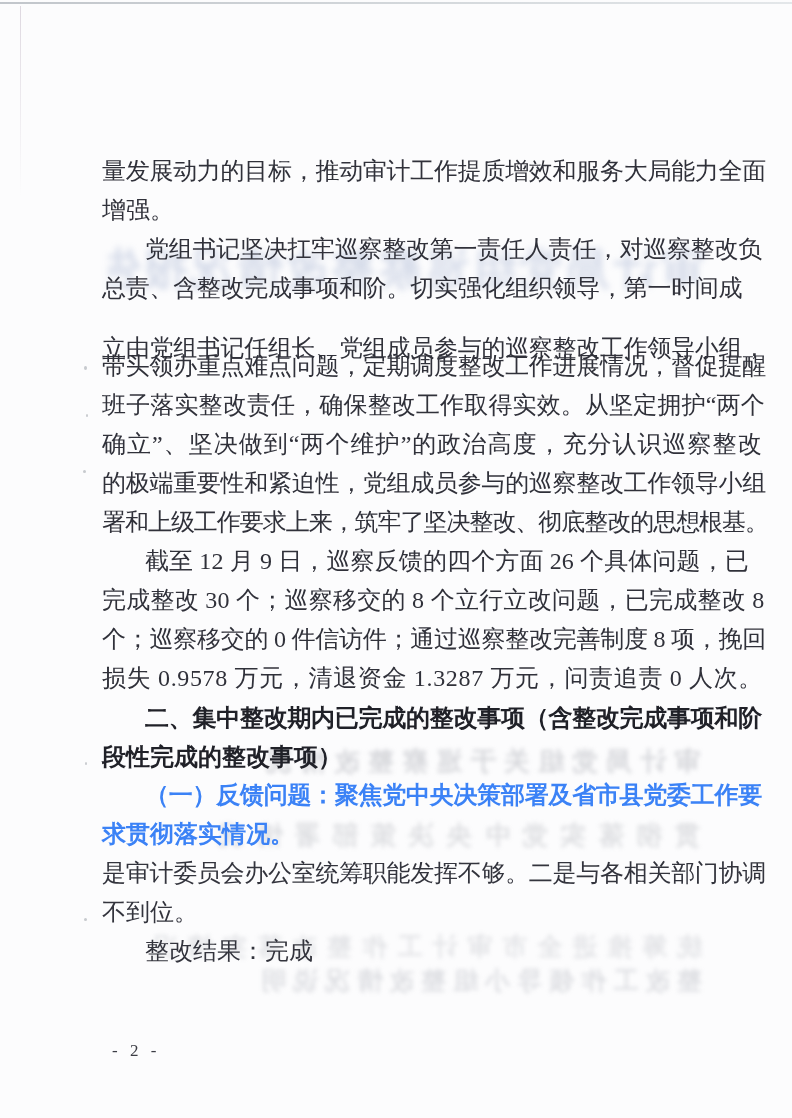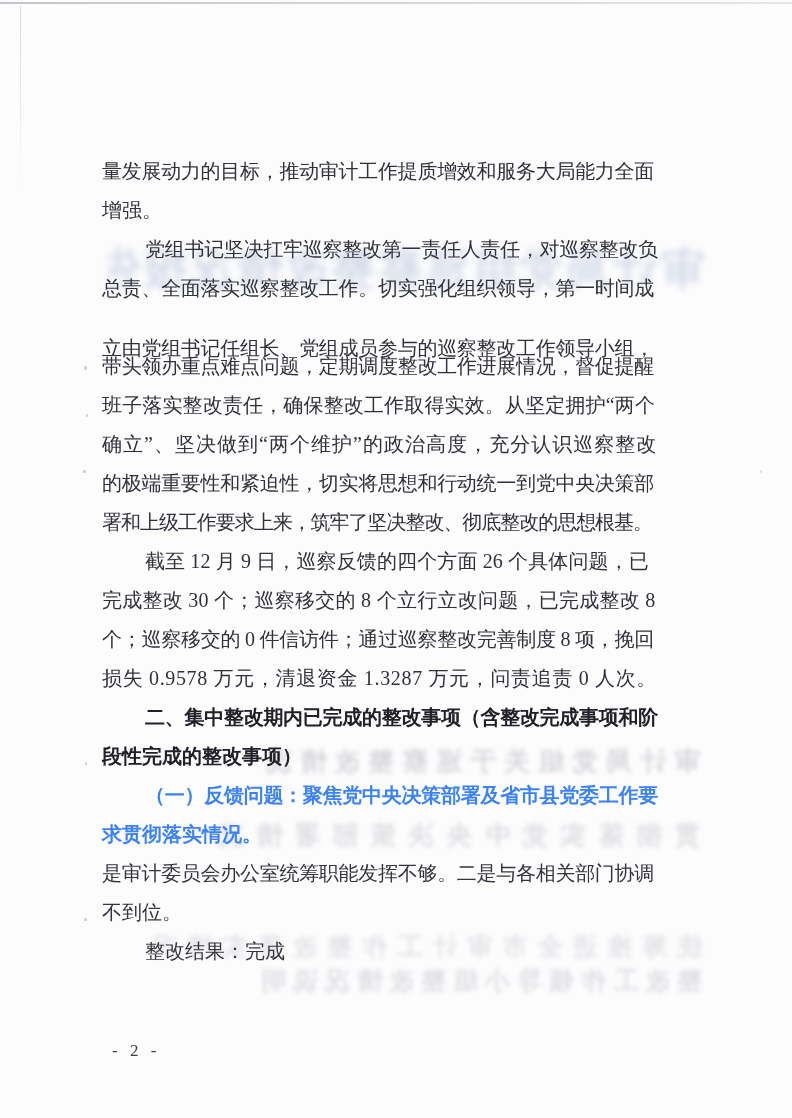--- a/index.html
+++ b/index.html
@@ -47,21 +47,21 @@
         color:rgba(128,133,144,0.24); filter:blur(2.2px); }
   .g4 { left:122px; top:930px; width:580px; font-size:25px; letter-spacing:10px;
         color:rgba(130,135,146,0.20); filter:blur(2.2px); }
   .g5 { left:232px; top:964px; width:470px; font-size:25px; letter-spacing:7px;
         color:rgba(130,135,146,0.24); filter:blur(2.2px); }
 
   
   .textblock {
     position:absolute; left:102px; top:152px; width:608px;
     color:#30313a;
-    font-size:20px;
+    font-size:24px;
   }
   .line {
     height:39px; line-height:39px;
     white-space:nowrap;
     overflow:visible;
   }
   .line .inner { display:inline-block; white-space:nowrap; }
   .indent { padding-left:43px; }
   .hei {
     font-family:"Liberation Sans", sans-serif;
@@ -95,26 +95,26 @@
   <div class="ghost g1">审计局党组巡察整改情况报告</div>
   <div class="ghost g2">审计局党组关于巡察整改情况</div>
   <div class="ghost g3">贯彻落实党中央决策部署情况</div>
   <div class="ghost g4">统筹推进全市审计工作整改落实情况</div>
   <div class="ghost g5">整改工作领导小组整改情况说明</div>
 
   <div class="textblock">
       <div class="line body"><span class="inner" style="letter-spacing: -0.285714px;">量发展动力的目标，推动审计工作提质增效和服务大局能力全面</span></div>
       <div class="line body"><span class="inner">增强。</span></div>
       <div class="line body indent"><span class="inner" style="letter-spacing: -0.269231px;">党组书记坚决扛牢巡察整改第一责任人责任，对巡察整改负</span></div>
-      <div class="line body"><span class="inner" style="letter-spacing: -0.285714px;">总责、全面落实巡察整改工作。切实强化组织领导，第一时间成</span></div>
+      <div class="line body"><span class="inner" style="letter-spacing: -0.285714px;">总责、含整改完成事项和阶。切实强化组织领导，第一时间成</span></div>
       <div class="line body"><span class="inner" style="letter-spacing: -0.285714px; margin-top: 21px;">立由党组书记任组长、党组成员参与的巡察整改工作领导小组，</span></div>
       <div class="line body"><span class="inner" style="letter-spacing: -0.285714px;">带头领办重点难点问题，定期调度整改工作进展情况，督促提醒</span></div>
       <div class="line body"><span class="inner" style="letter-spacing: 0.151228px;">班子落实整改责任，确保整改工作取得实效。从坚定拥护“两个</span></div>
       <div class="line body"><span class="inner" style="letter-spacing: 1.02511px;">确立”、坚决做到“两个维护”的政治高度，充分认识巡察整改</span></div>
-      <div class="line body"><span class="inner" style="letter-spacing: -0.285714px;">的极端重要性和紧迫性，切实将思想和行动统一到党中央决策部</span></div>
+      <div class="line body"><span class="inner" style="letter-spacing: -0.285714px;">的极端重要性和紧迫性，党组成员参与的巡察整改工作领导小组</span></div>
       <div class="line body"><span class="inner" style="letter-spacing: -1.03448px;">署和上级工作要求上来，筑牢了坚决整改、彻底整改的思想根基。</span></div>
       <div class="line body indent"><span class="inner" style="letter-spacing: 0.121212px;">截至 12 月 9 日，巡察反馈的四个方面 26 个具体问题，已</span></div>
       <div class="line body"><span class="inner" style="letter-spacing: 0.257576px;">完成整改 30 个；巡察移交的 8 个立行立改问题，已完成整改 8</span></div>
       <div class="line body"><span class="inner" style="letter-spacing: -0.25px;">个；巡察移交的 0 件信访件；通过巡察整改完善制度 8 项，挽回</span></div>
       <div class="line body"><span class="inner" style="letter-spacing: 0.657895px;">损失 0.9578 万元，清退资金 1.3287 万元，问责追责 0 人次。</span></div>
       <div class="line hei indent"><span class="inner" style="letter-spacing: -0.269231px;">二、集中整改期内已完成的整改事项（含整改完成事项和阶</span></div>
       <div class="line hei"><span class="inner">段性完成的整改事项）</span></div>
       <div class="line kai-bold indent"><span class="inner" style="letter-spacing: -0.269231px;">（一）反馈问题：聚焦党中央决策部署及省市县党委工作要</span></div>
       <div class="line kai-bold"><span class="inner">求贯彻落实情况。</span></div>
       <div class="line kai"><span class="inner" style="letter-spacing: -0.285714px;">是审计委员会办公室统筹职能发挥不够。二是与各相关部门协调</span></div>

